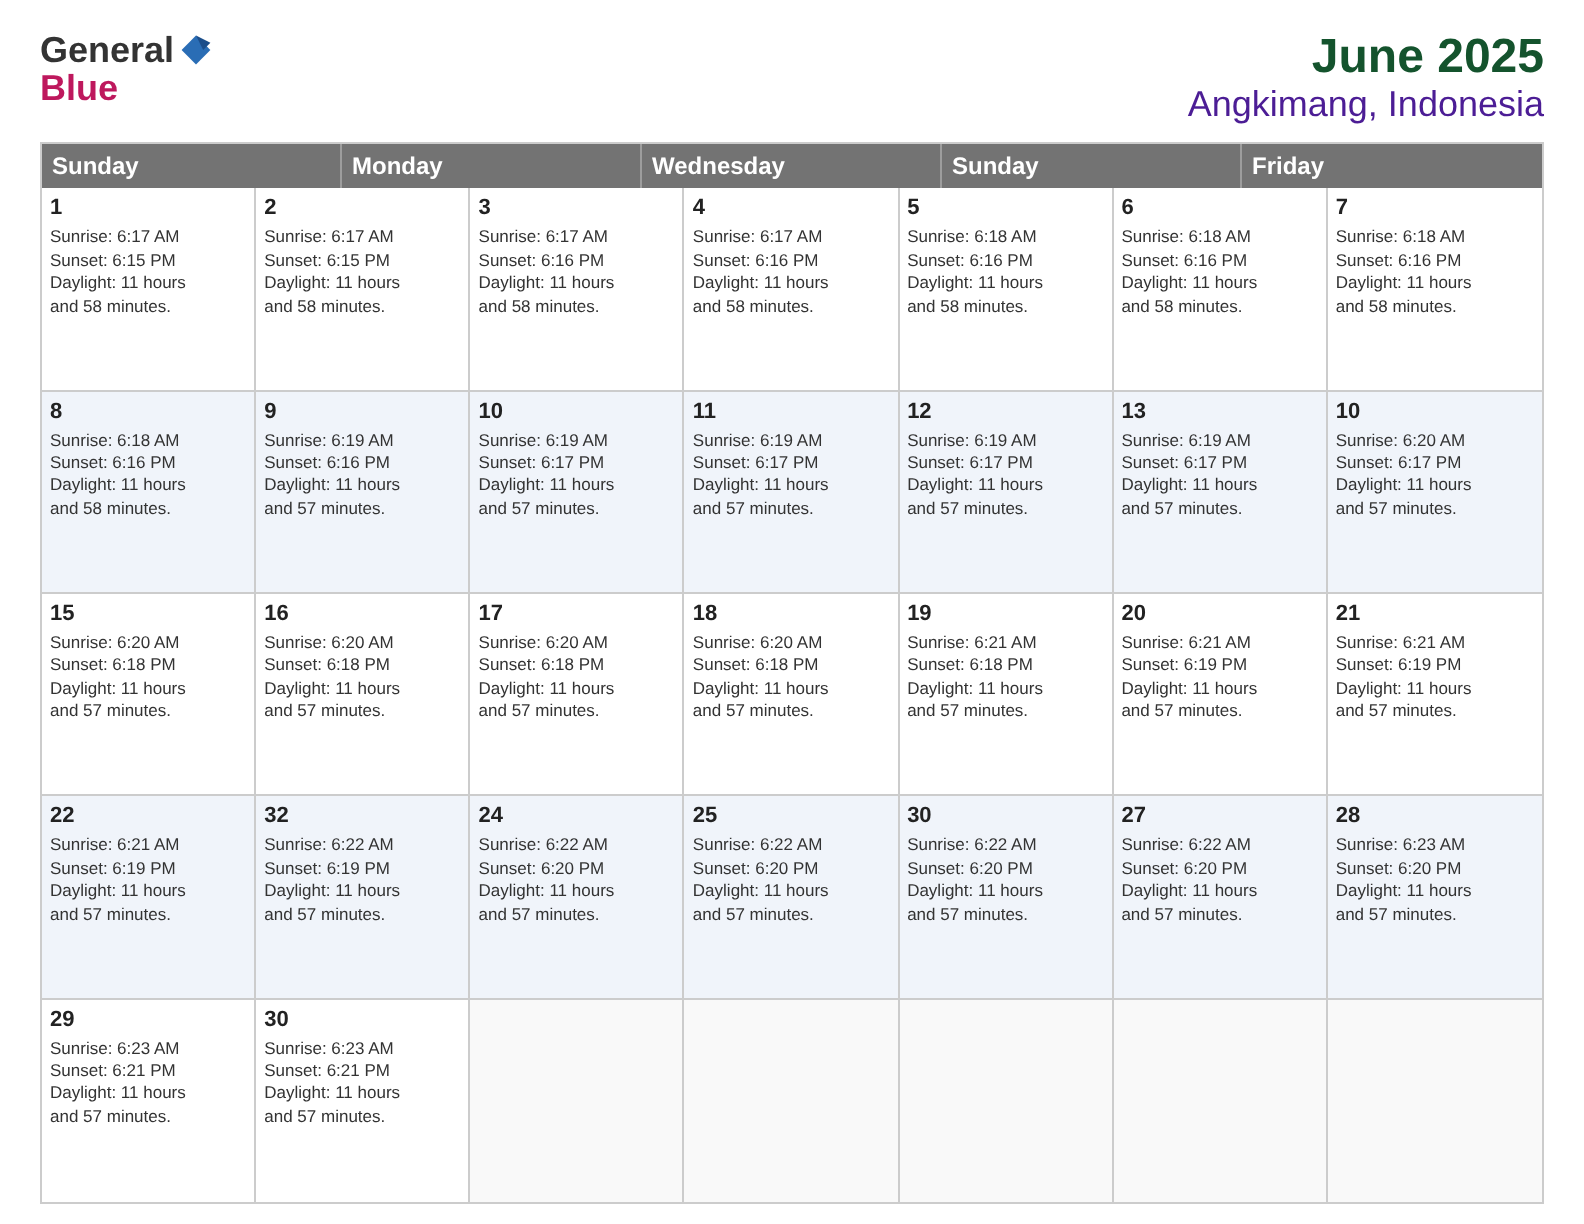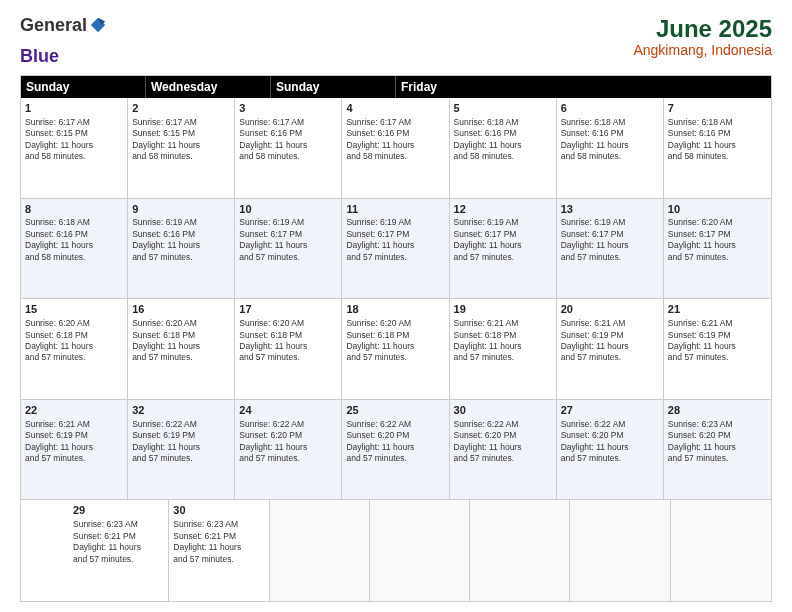--- a/index.html
+++ b/index.html
@@ -20,86 +20,85 @@
     .header {
       display: flex;
       justify-content: space-between;
       align-items: flex-start;
       margin-bottom: 8px;
     }
     .logo {
       display: flex;
       flex-direction: column;
       align-items: flex-start;
-      gap: 12px;
     }
     .logo-text {
       display: flex;
       align-items: flex-end;
       line-height: 1;
     }
     .logo-general {
       font-size: 18px;
       font-weight: bold;
       color: #333;
     }
     .logo-blue {
       font-size: 18px;
       font-weight: bold;
-      color: #4c1d95;
+      color: #be185d;
     }
     .logo-icon {
       width: 18px;
       height: 18px;
       margin-left: 2px;
     }
     .title-block {
       text-align: right;
     }
     .month-title {
       font-size: 24px;
       font-weight: bold;
       color: #14532d;
       line-height: 1.1;
     }
     .subtitle {
-      font-size: 14px;
-      color: #c2410c;
+      font-size: 18px;
+      color: #4c1d95;
     }
     .calendar {
       flex: 1;
       display: flex;
       flex-direction: column;
       border: 1px solid #ccc;
     }
     .cal-header {
       display: grid;
-      grid-template-columns: repeat(6, 1fr);
-      background: #000000;
+      grid-template-columns: repeat(5, 1fr);
+      background: #737373;
     }
     .cal-header-cell {
       color: #fff;
       font-size: 12px;
       font-weight: bold;
       padding: 4px 5px;
       text-align: left;
       border-right: 1px solid rgba(255,255,255,0.3);
     }
     .cal-header-cell:last-child { border-right: none; }
     .cal-body {
       flex: 1;
       display: grid;
       grid-template-rows: repeat(5, 1fr);
     }
     .cal-week {
       display: grid;
       grid-template-columns: repeat(7, 1fr);
       border-bottom: 1px solid #ccc;
     }
-    .cal-week:last-child { border-bottom: none; margin-left: 48px; }
+    .cal-week:last-child { border-bottom: none; }
     .cal-cell {
       border-right: 1px solid #ccc;
       padding: 3px 4px;
       font-size: 9px;
       line-height: 1.35;
       background: #fff;
       vertical-align: top;
     }
     .cal-cell:last-child { border-right: none; }
     .cal-cell.empty { background: #f9f9f9; }
@@ -134,20 +133,21 @@
     </div>
     <div class="title-block">
       <div class="month-title">June 2025</div>
       <div class="subtitle">Angkimang, Indonesia</div>
     </div>
   </div>
 
   <div class="calendar">
     <div class="cal-header">
     <div class="cal-header-cell">Sunday</div>
+        <div class="cal-header-cell">Monday</div>
         <div class="cal-header-cell">Wednesday</div>
         <div class="cal-header-cell">Sunday</div>
         <div class="cal-header-cell">Friday</div>
       </div>
     <div class="cal-body">
     <div class="cal-week">
           <div class="cal-cell">
             <span class="day-num">1</span>
             <div class="cell-text" style="white-space: pre-line;">Sunrise: 6:17 AM
 Sunset: 6:15 PM

